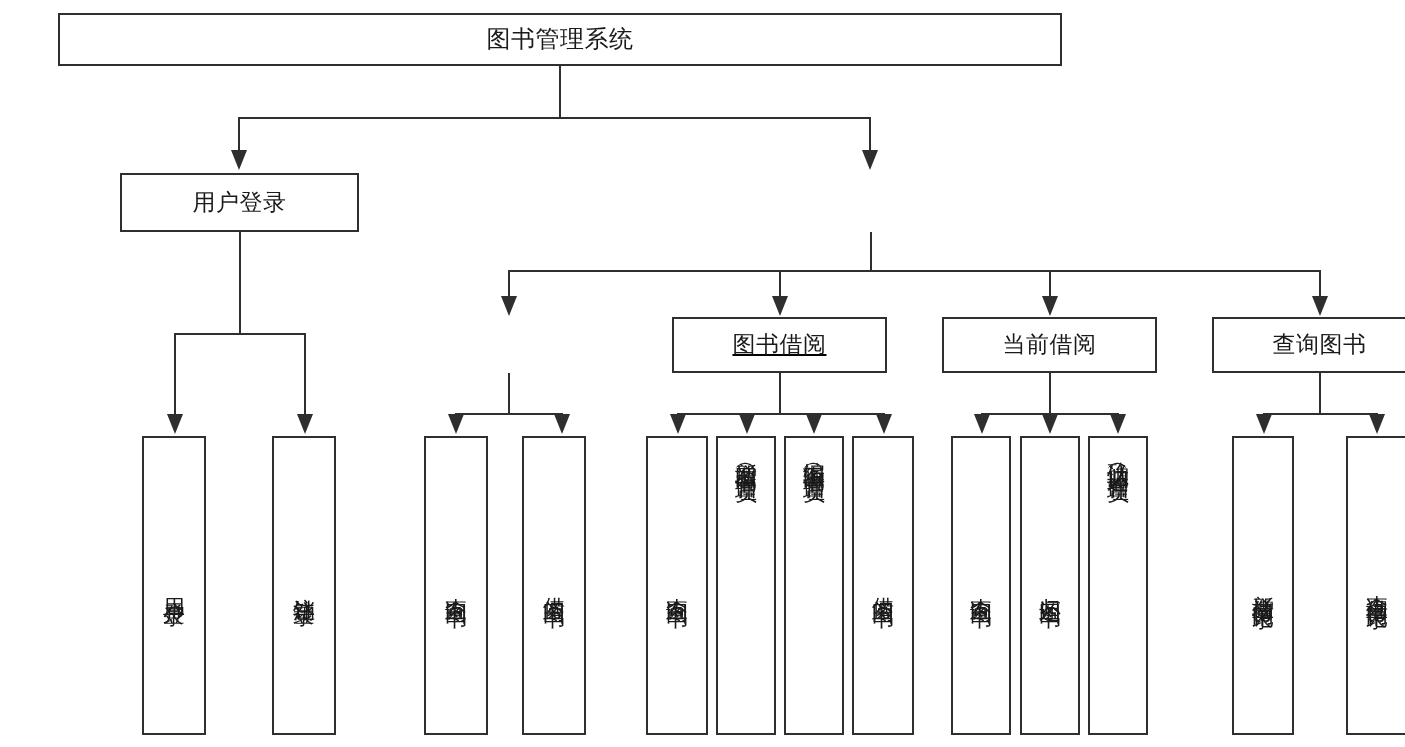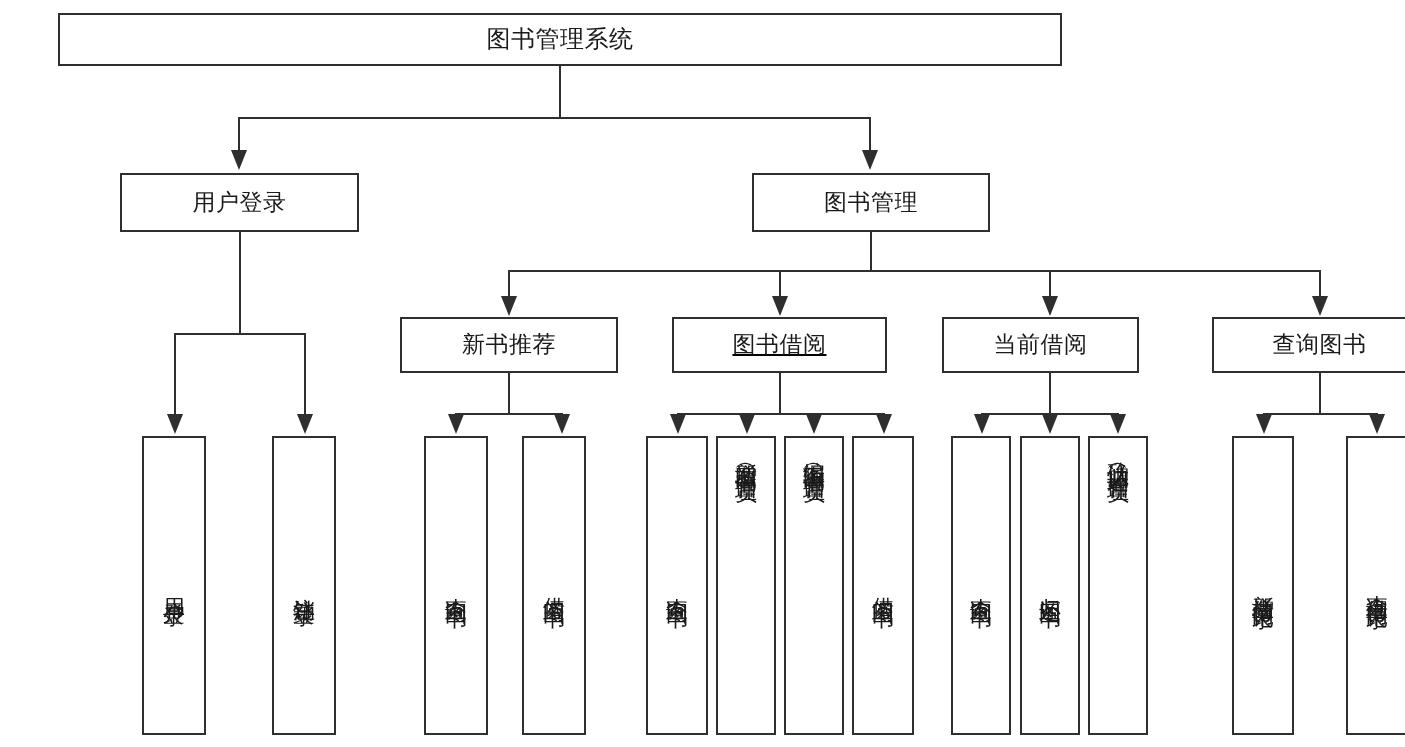--- a/index.html
+++ b/index.html
@@ -96,50 +96,44 @@
 
   <div class="ln v" style="left:519px; top:66px; height:52px;"></div>
   <div class="ln h" style="left:198px; top:117px; width:632px;"></div>
   <div class="ln v" style="left:198px; top:117px; height:36px;"></div>
   <div class="arrow" style="left:191px; top:150px;"></div>
   <div class="ln v" style="left:829px; top:117px; height:36px;"></div>
   <div class="arrow" style="left:822px; top:150px;"></div>
 
   <div class="node horiz" style="left:80px; top:173px; width:239px; height:59px;">
     <span class="label">用户登录</span>
-  </div>
-  <div class="node horiz" style="left:712px; top:173px; width:238px; height:59px;">
-    <span class="label">图书管理</span>
   </div>
 
   <div class="ln v" style="left:199px; top:232px; height:102px;"></div>
   <div class="ln h" style="left:134px; top:333px; width:132px;"></div>
   <div class="ln v" style="left:134px; top:333px; height:83px;"></div>
   <div class="arrow" style="left:127px; top:414px;"></div>
   <div class="ln v" style="left:264px; top:333px; height:83px;"></div>
   <div class="arrow" style="left:257px; top:414px;"></div>
 
   <div class="ln v" style="left:830px; top:232px; height:39px;"></div>
   <div class="ln h" style="left:468px; top:270px; width:812px;"></div>
   <div class="ln v" style="left:468px; top:270px; height:28px;"></div>
   <div class="arrow" style="left:461px; top:296px;"></div>
   <div class="ln v" style="left:739px; top:270px; height:28px;"></div>
   <div class="arrow" style="left:732px; top:296px;"></div>
   <div class="ln v" style="left:1009px; top:270px; height:28px;"></div>
   <div class="arrow" style="left:1002px; top:296px;"></div>
   <div class="ln v" style="left:1279px; top:270px; height:28px;"></div>
   <div class="arrow" style="left:1272px; top:296px;"></div>
 
-  <div class="node horiz" style="left:360px; top:317px; width:218px; height:56px;">
-    <span class="label">新书推荐</span>
-  </div>
   <div class="node horiz" style="left:632px; top:317px; width:215px; height:56px;text-decoration:underline;">
     <span class="label">图书借阅</span>
   </div>
-  <div class="node horiz" style="left:902px; top:317px; width:197px; height:56px;">
+  <div class="node horiz" style="left:902px; top:317px; width:215px; height:56px;">
     <span class="label">当前借阅</span>
   </div>
   <div class="node horiz" style="left:1172px; top:317px; width:215px; height:56px;">
     <span class="label">查询图书</span>
   </div>
 
   <div class="ln v" style="left:468px; top:373px; height:41px;"></div>
   <div class="ln h" style="left:415px; top:413px; width:107px;"></div>
   <div class="ln v" style="left:415px; top:413px; height:6px;"></div>
   <div class="arrow" style="left:408px; top:414px;"></div>

